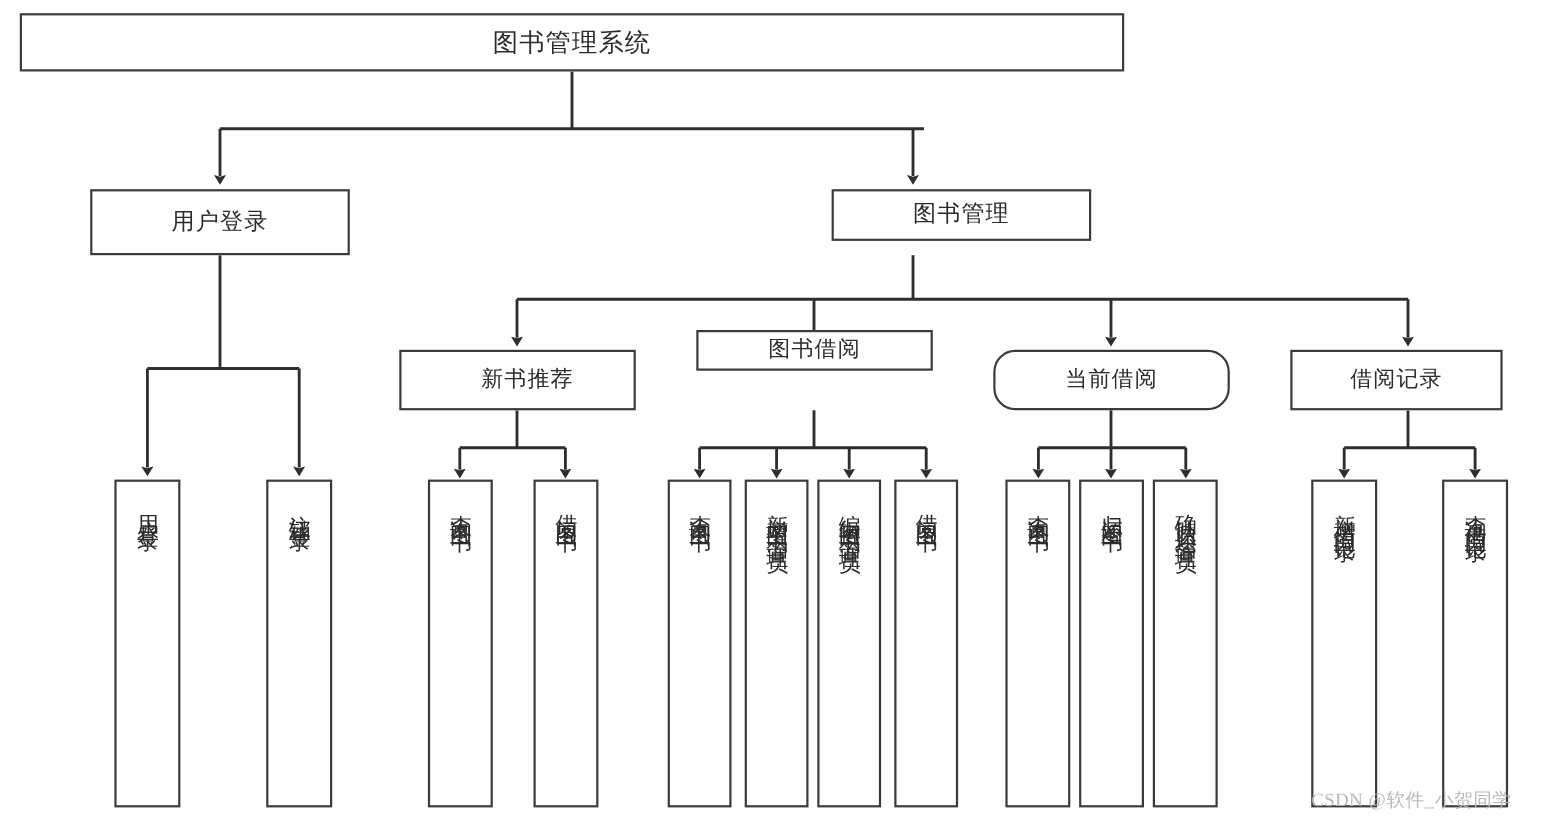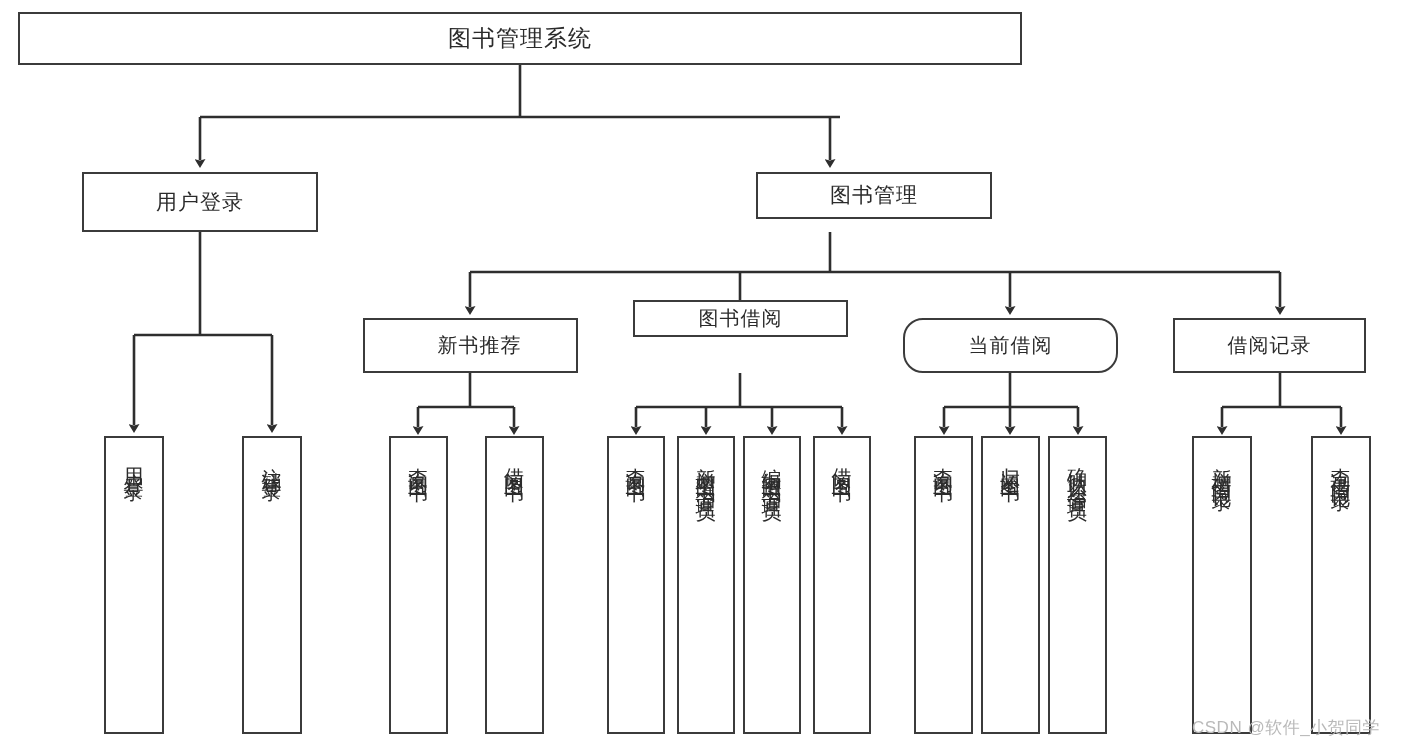--- a/index.html
+++ b/index.html
@@ -66,20 +66,21 @@
   }
   #watermark {
     position: absolute;
     left: 1192px;
     top: 716px;
     font-size: 17px;
     color: #b9b9b9;
     white-space: nowrap;
     z-index: 3;
     letter-spacing: 0.5px;
+    font-family: Liberation Serif, serif;
   }
 </style>
 </head>
 <body>
 
 <div id="canvas">
 
   <svg class="connectors" viewBox="0 0 1405 747" xmlns="http://www.w3.org/2000/svg">
     <defs>
       <marker id="arrow" markerWidth="9" markerHeight="11" refX="1" refY="5.5" orient="auto" markerUnits="userSpaceOnUse">

